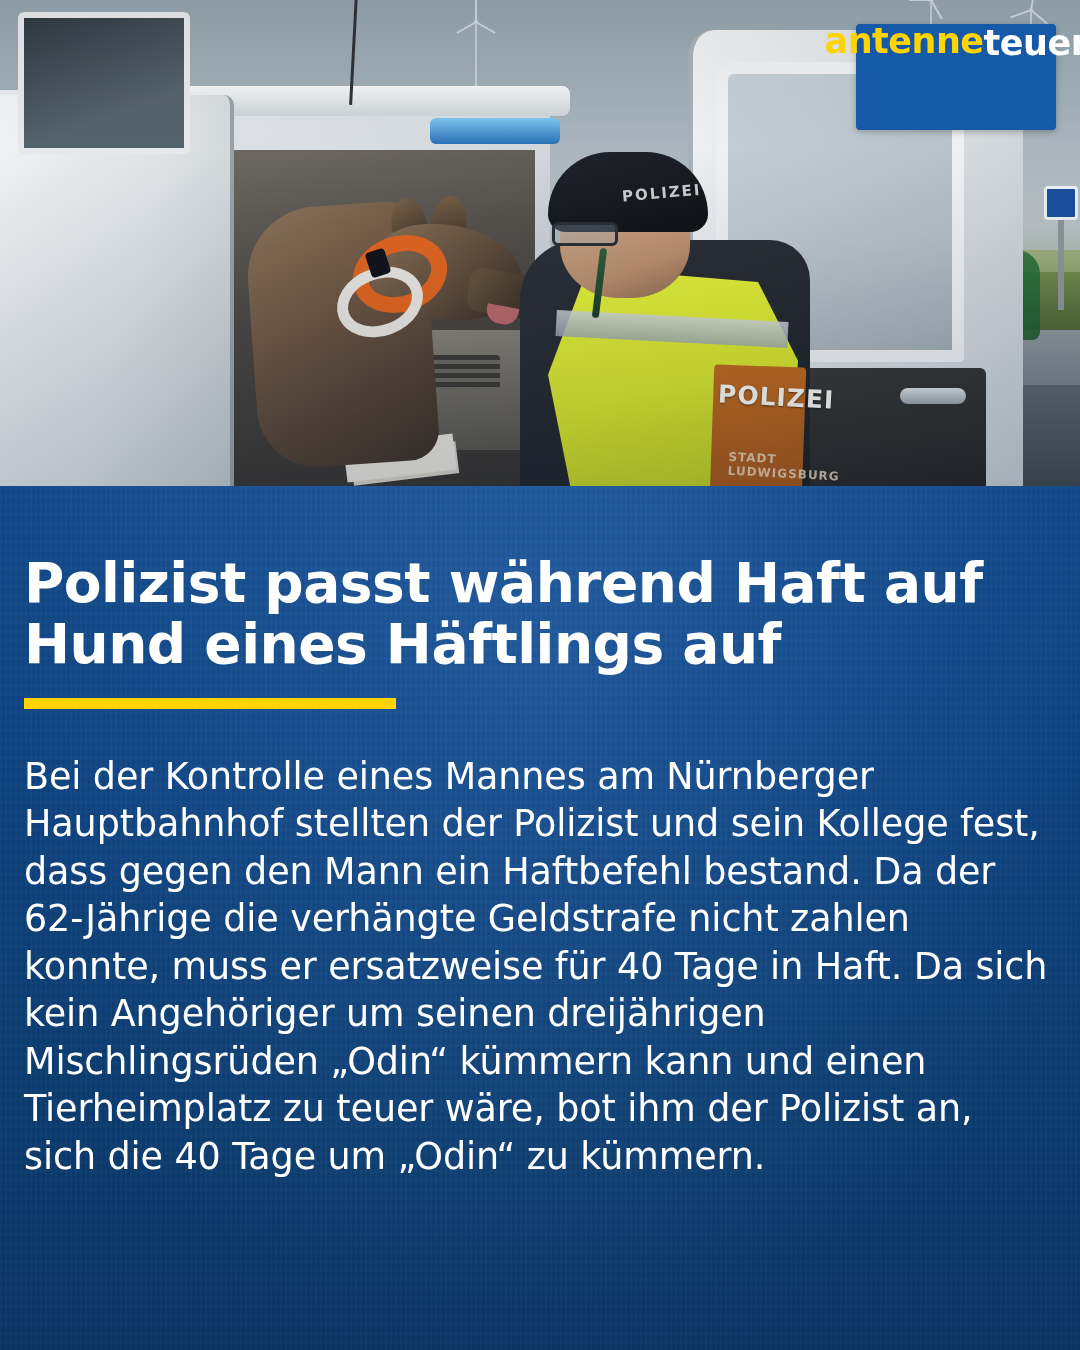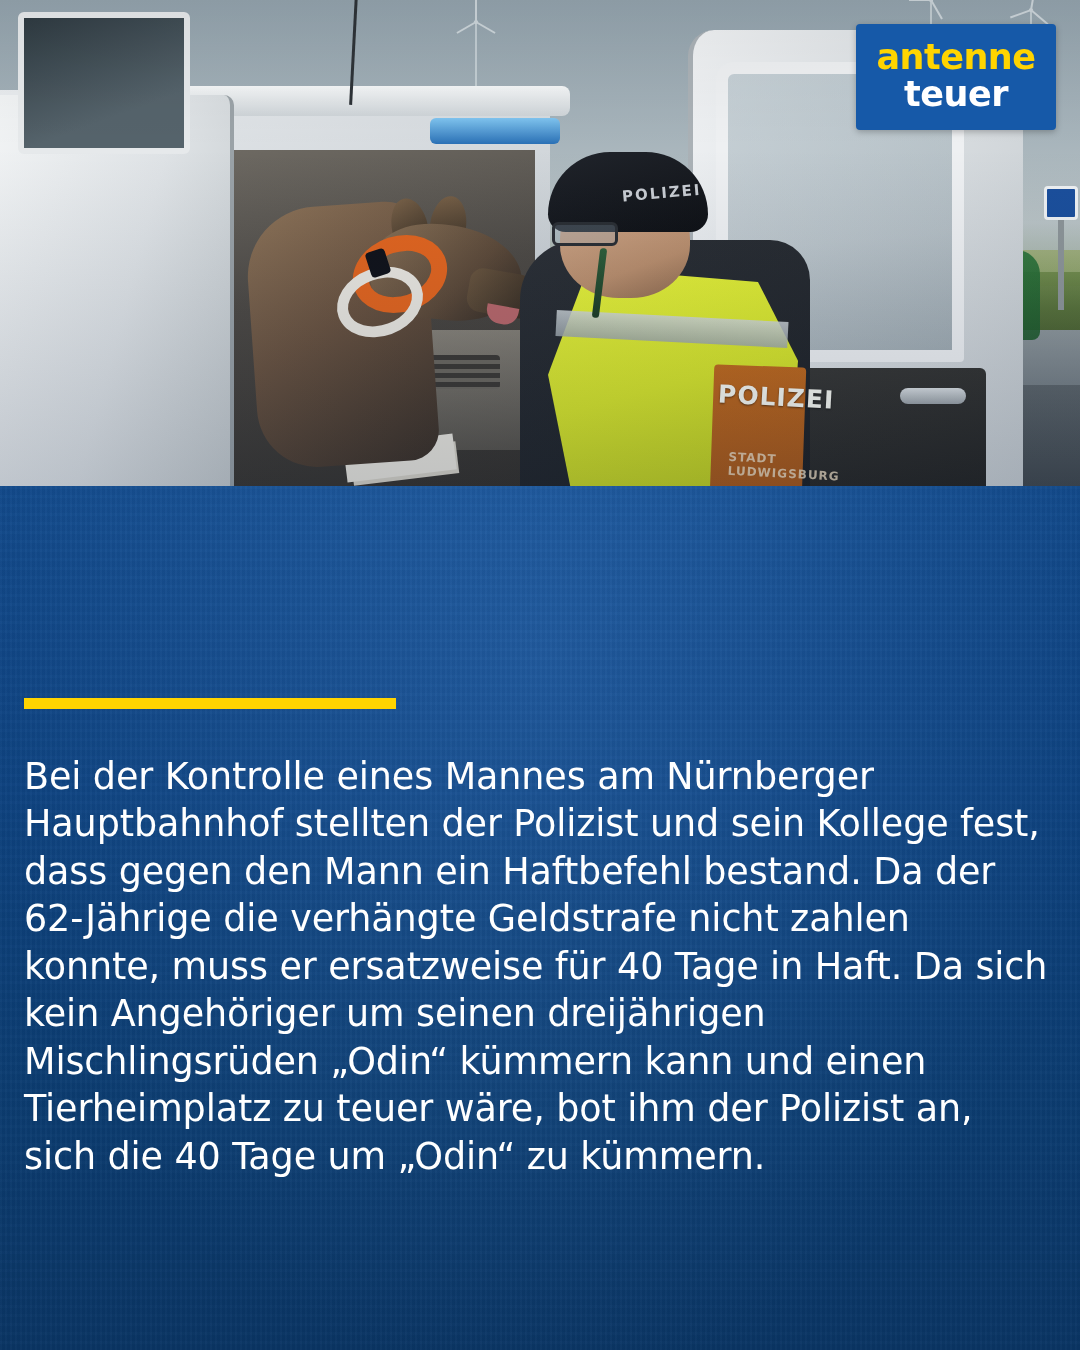--- a/index.html
+++ b/index.html
@@ -512,25 +512,24 @@
   .logo {
     position: absolute;
     right: 24px;
     top: 24px;
     width: 200px;
     height: 106px;
     background: #1659a8;
     border-radius: 4px;
     box-shadow: 0 2px 6px rgba(0,0,0,.25);
     display: flex;
-    flex-direction: column;
+    flex-direction: row;
     justify-content: center;
     padding: 0 18px;
     box-sizing: border-box;
-    align-items: center;
   }
   .logo-line1 {
     color: #ffd400;
     font-family: "DejaVu Sans", sans-serif;
     font-weight: 700;
     font-size: 35px;
     line-height: 1.0;
     letter-spacing: -0.5px;
   }
   .logo-line2 {
@@ -687,17 +686,18 @@
 
     <div class="photo-grade"></div>
   </div>
 
   <div class="logo">
     <div class="logo-line1">antenne</div>
     <div class="logo-line2">teuer</div>
   </div>
 
   <div class="panel">
+    <h1 class="headline">Polizist passt während Haft auf Hund eines Häftlings auf</h1>
     <div class="rule"></div>
     <p class="body-text">Bei der Kontrolle eines Mannes am Nürnberger Hauptbahnhof stellten der Polizist und sein Kollege fest, dass gegen den Mann ein Haftbefehl bestand. Da der 62-Jährige die verhängte Geldstrafe nicht zahlen konnte, muss er ersatzweise für 40 Tage in Haft. Da sich kein Angehöriger um seinen dreijährigen Mischlingsrüden „Odin“ kümmern kann und einen Tierheimplatz zu teuer wäre, bot ihm der Polizist an, sich die 40 Tage um „Odin“ zu kümmern.</p>
   </div>
 
 </div>
 
 </body></html>

